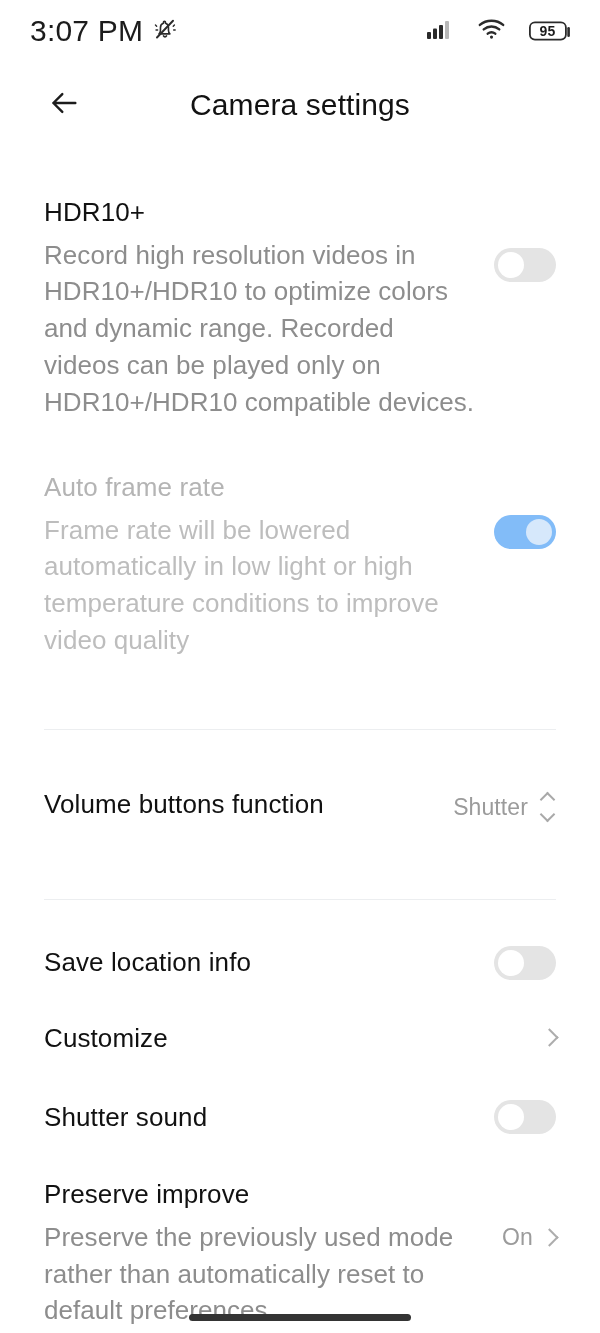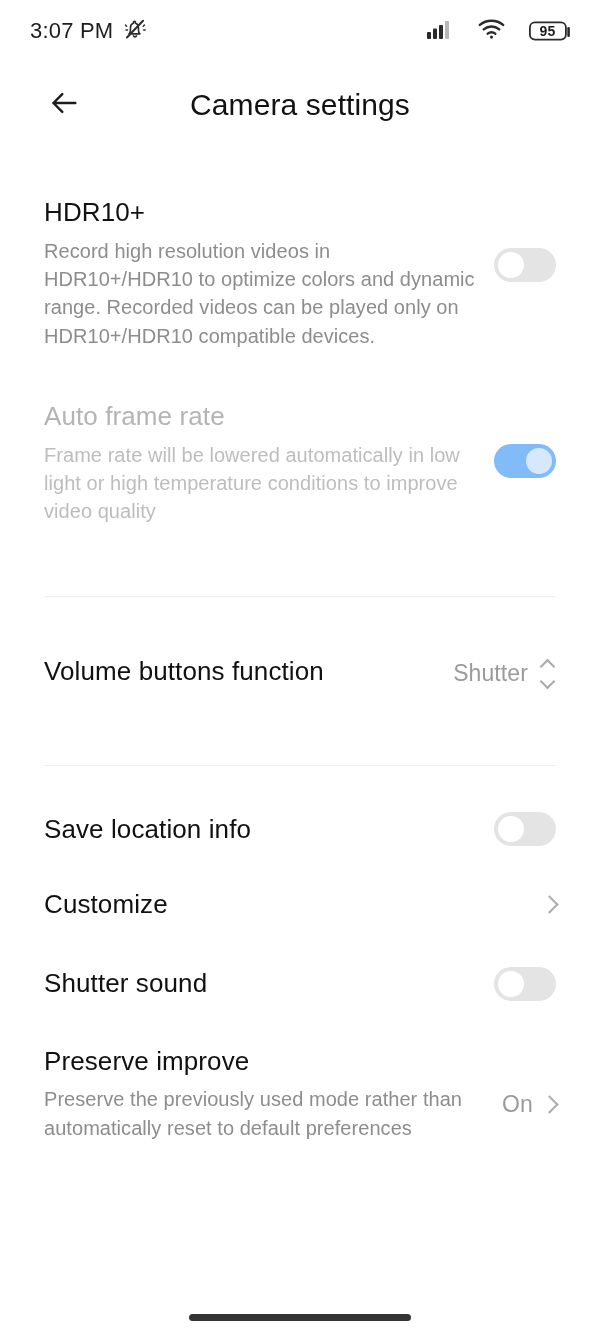--- a/index.html
+++ b/index.html
@@ -25,21 +25,21 @@
     align-items: center;
     justify-content: space-between;
     padding: 0 28px 0 30px;
   }
   .status-left {
     display: flex;
     align-items: center;
     gap: 9px;
   }
   .status-time {
-    font-size: 22px;
+    font-size: 30px;
     font-weight: 500;
     letter-spacing: .2px;
     color: #1c1c1c;
   }
   .icon-silent { display: block; }
   .status-right {
     display: flex;
     gap: 24px;
   }
   .battery-wrap { position: relative; display: flex; align-items: center; }
@@ -105,21 +105,21 @@
   .row-title {
     font-size: 26px;
     font-weight: 500;
     color: #111111;
     line-height: 1.25;
     letter-spacing: .1px;
   }
   .row-title.muted { color: #b4b4b4; font-weight: 400; }
 
   .row-desc {
-    font-size: 20px;
+    font-size: 26px;
     line-height: 1.42;
     color: #8d8d8d;
     margin-top: 8px;
     letter-spacing: .05px;
   }
   .row-desc.faded { color: #bdbdbd; }
 
   .row-value {
     font-size: 23px;
     color: #9b9b9b;

